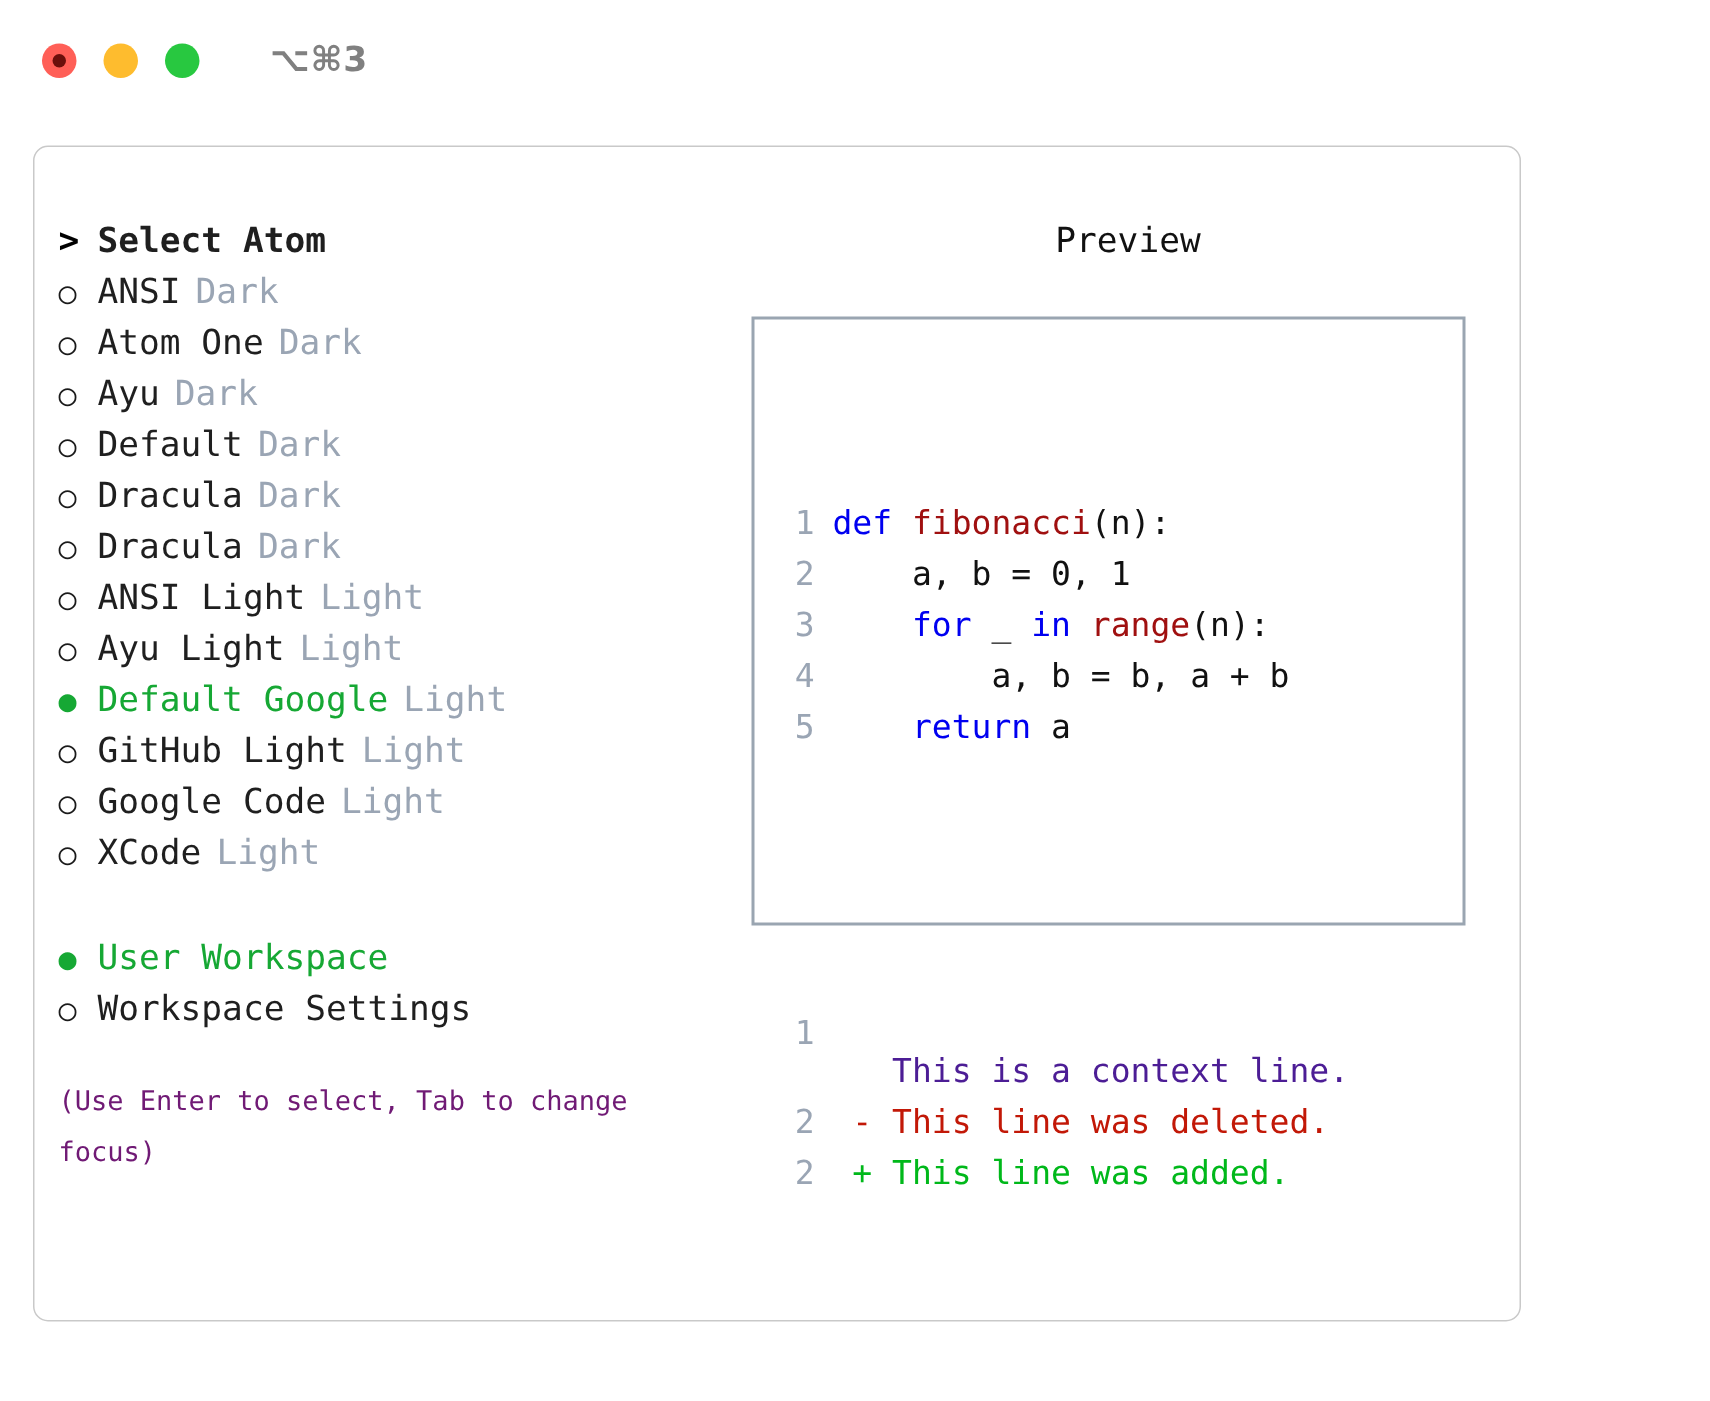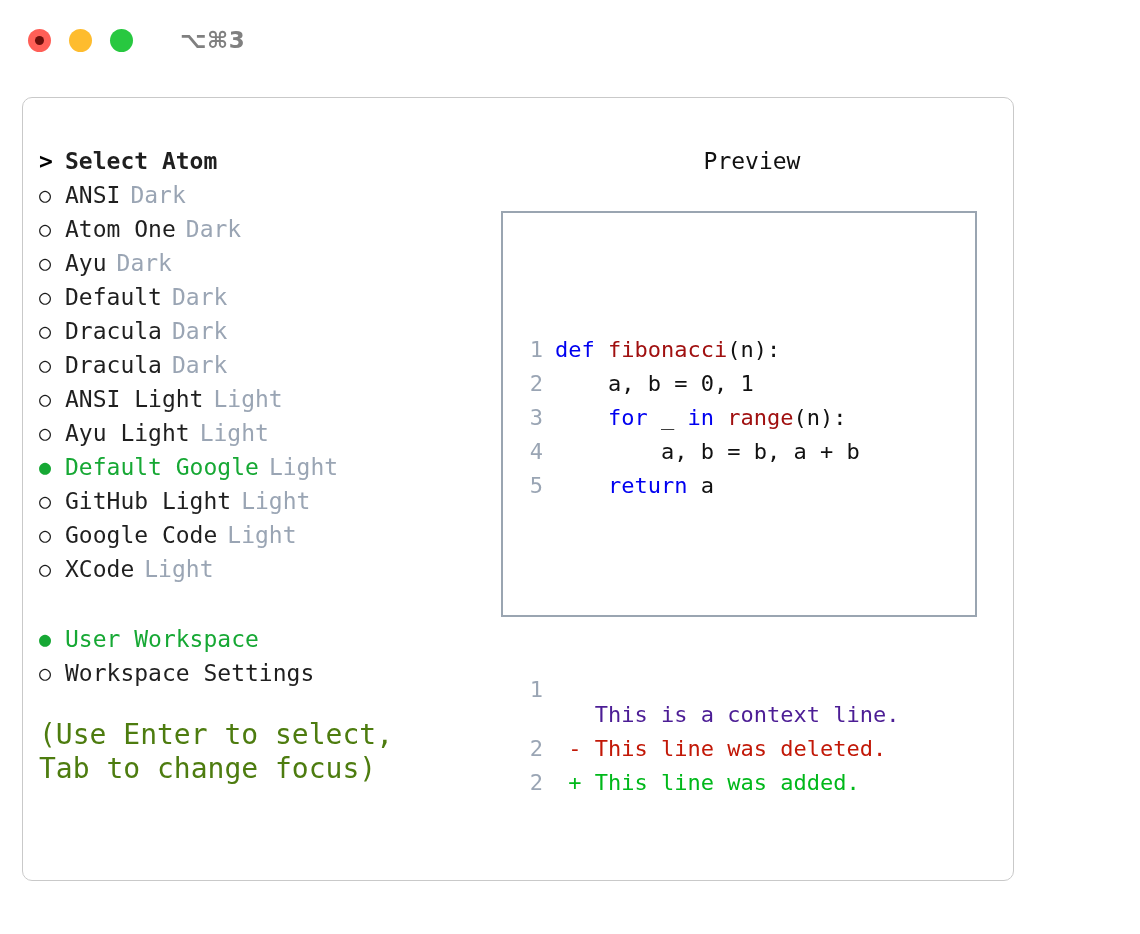--- a/index.html
+++ b/index.html
@@ -114,23 +114,23 @@
     color: #9aa5b4;
     margin-left: 10px;
   }
   .section-gap { height: 36px; }
   .subheading {
     font-weight: normal;
     color: #1a1a1a;
   }
   .hint {
     margin-top: 28px;
-    font-size: 28px;
-    line-height: 34px;
-    color: #4d7c0f;
+    font-size: 18px;
+    line-height: 34px;
+    color: #701a75;
     width: 420px;
     white-space: pre-wrap;
   }
 
   
   .right-col {
     position: absolute;
     left: 478px; top: 46px;
     width: 500px;
   }

